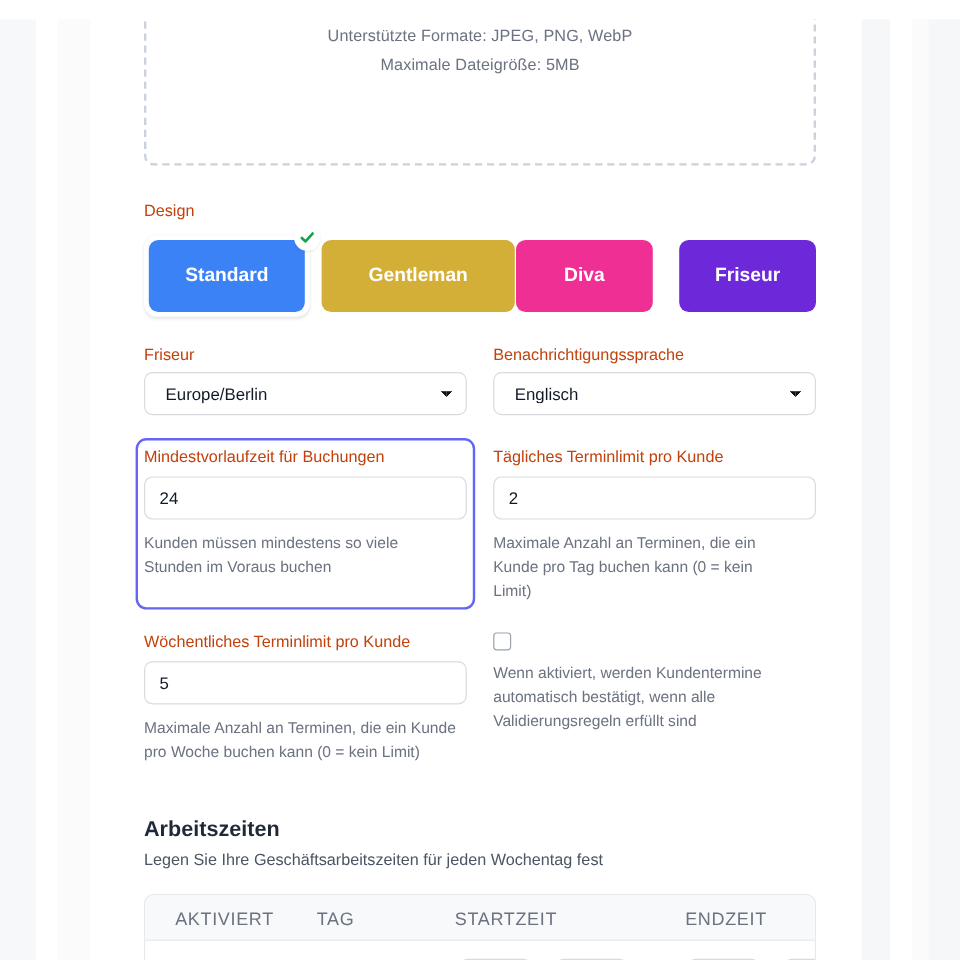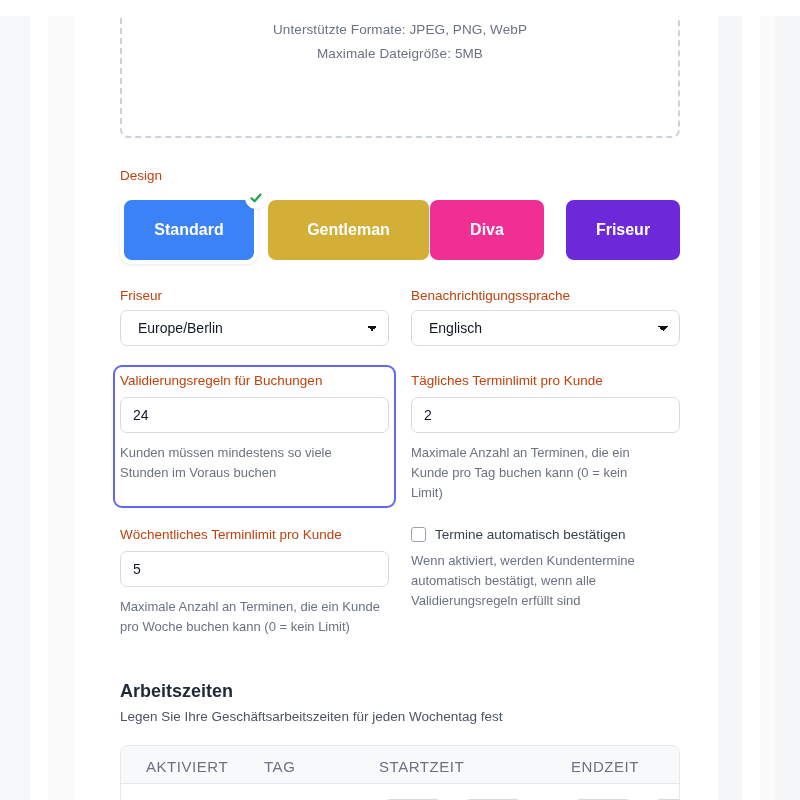--- a/index.html
+++ b/index.html
@@ -282,21 +282,21 @@
       <option>Englisch</option>
     </select>
   </div>
   <div class="col-r" style="top:273px;">
     <div class="field-label">Benachrichtigungssprache</div>
   </div>
 
   <div class="focus-group"></div>
 
   <div class="col-l" style="top:358px;">
-    <div class="field-label">Validierungsregeln für Buchungen</div>
+    <div class="field-label">Mindestvorlaufzeit für Buchungen</div>
   </div>
   <div class="col-l" style="top:381px;">
     <input class="ctl" type="text" value="24" style="">
   </div>
   <div class="col-l helper" style="top:427px;width:250px;">Kunden müssen mindestens so viele Stunden im Voraus buchen</div>
 
   <div class="col-r" style="top:358px;">
     <div class="field-label">Tägliches Terminlimit pro Kunde</div>
   </div>
   <div class="col-r" style="top:381px;">
@@ -308,21 +308,20 @@
     <div class="field-label">Wöchentliches Terminlimit pro Kunde</div>
   </div>
   <div class="col-l" style="top:535px;">
     <input class="ctl" type="text" value="5" style="">
   </div>
   <div class="col-l helper" style="top:581px;width:260px;">Maximale Anzahl an Terminen, die ein Kunde pro Woche buchen kann (0 = kein Limit)</div>
 
   <div class="col-r" style="top:511px;">
     <div class="cbrow">
       <input class="cbox" type="checkbox" style="">
-      <span class="cblabel">Termine automatisch bestätigen</span>
     </div>
   </div>
   <div class="col-r helper" style="top:535px;width:255px;">Wenn aktiviert, werden Kundentermine automatisch bestätigt, wenn alle Validierungsregeln erfüllt sind</div>
 
   <div class="sect-title">Arbeitszeiten</div>
   <div class="sect-sub">Legen Sie Ihre Geschäftsarbeitszeiten für jeden Wochentag fest</div>
 
   <div class="table-wrap">
     <div class="thead">
       <div class="th c1">AKTIVIERT</div>

